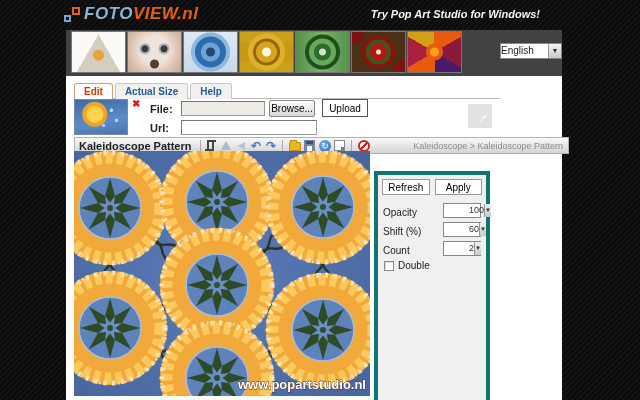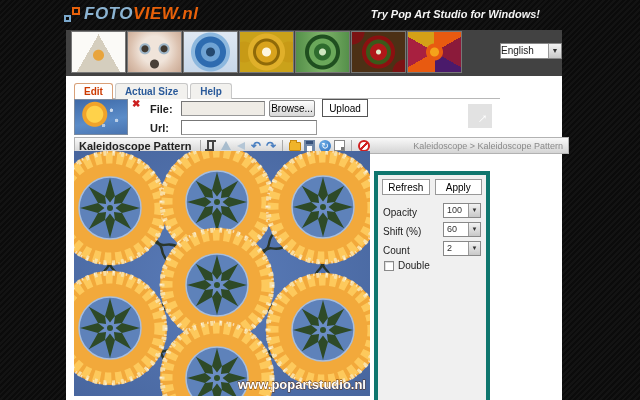--- a/index.html
+++ b/index.html
@@ -121,21 +121,21 @@
 
   
   .panel { position:absolute; left:308px; top:95px; width:116px; height:245px;
     background:#f0f0f0; border:4px solid #0f766e; }
   .panel-buttons { display:flex; gap:5px; margin:4px 4px 8px 4px; }
   .pbtn { flex:1; height:16px; font-size:10px; background:#fff; border:1px solid #999; cursor:pointer;
     font-family:"Liberation Sans",sans-serif; }
   .prow { display:flex; align-items:flex-end; margin:4px 5px; }
   .prow-label { flex:1; font-size:10px; color:#222; }
   .combo { width:38px; height:15px; display:flex; border:1px solid #888; background:#fff; cursor:pointer; }
-  .combo-value { flex:1; font-size:9px; color:#333; padding:1px 0 0 3px; }
+  .combo-value { flex:1; font-size:9px; color:#333; padding:1px 0 0 3px;margin-left:22px; }
   .combo-btn { width:12px; background:linear-gradient(#f2f2f2,#c8c8c8); border-left:1px solid #999;
     font-size:6px; color:#333; text-align:center; line-height:13px; }
   .pcheck { display:flex; align-items:center; gap:4px; margin:4px 6px; }
   .pcheck:first-of-type { margin-top:20px; }
   .cbox { width:10px; height:10px; background:#fff; border:1px solid #8a8a8a; box-shadow:inset 1px 1px 0 #ddd; cursor:pointer; }
   .pcheck-label { font-size:10px; color:#222; }
 </style>
 </head>
 <body>
 

